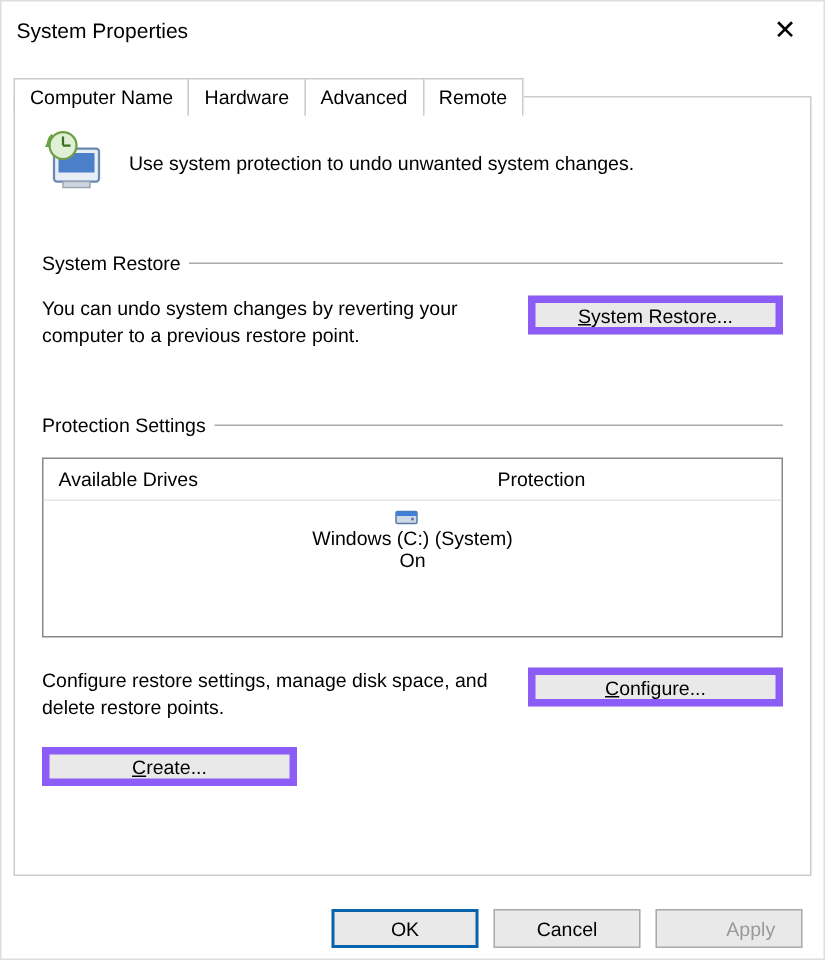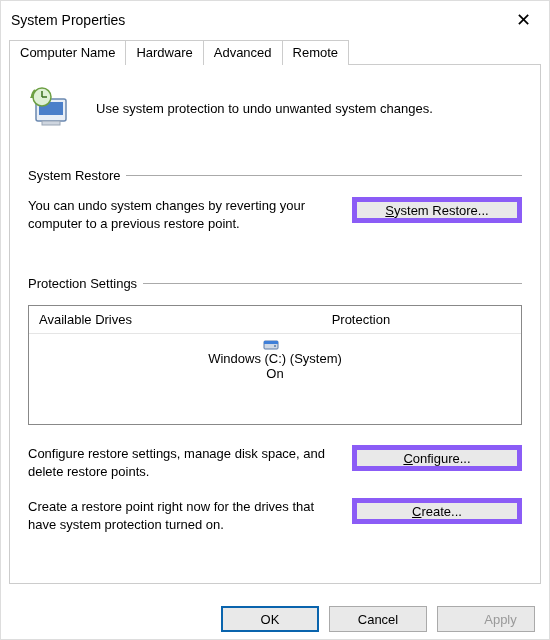--- a/index.html
+++ b/index.html
@@ -30,41 +30,41 @@
     position: relative;
     z-index: 2;
   }
   .tab {
     border: 1px solid #ccc;
     border-bottom: none;
     padding: 4px 10px 5px 10px;
     background: #fff;
     font-size: 13px;
     position: relative;
-    top: 1px;
+    top: 13px;
     cursor: default;
     margin-right: -1px;
   }
   .tab.selected {
     border-bottom: 1px solid #fff;
     z-index: 3;
     outline: 1px dotted #555;
     outline-offset: -3px;
   }
   .tabcontent {
     border: 1px solid #ccc;
     padding: 16px 18px 18px 18px;
     min-height: 520px;
     position: relative;
     z-index: 1;
   }
   .intro {
     display: flex;
     align-items: center;
-    gap: 24px;
+    gap: 14px;
     margin-bottom: 28px;
     padding: 4px 0 8px 0;
   }
   .intro-icon svg { width: 44px; height: 44px; }
   .group-title {
     display: flex;
     align-items: center;
     font-size: 13px;
     margin-bottom: 14px;
   }
@@ -205,21 +205,20 @@
     </div>
 
     <div class="row">
       <div class="desc">Configure restore settings, manage disk space, and delete restore points.</div>
       <button class="btn" aria-label="Configure...">
         <span class="u">C</span><span>onfigure...</span>
       </button>
     </div>
 
     <div class="row">
-      <div class="desc">Create a restore point right now for the drives that have system protection turned on.</div>
       <button class="btn" aria-label="Create...">
         <span class="u">C</span><span>reate...</span>
       </button>
     </div>
 
   </div>
 </div>
 
 <div class="footer">
   <button class="fbtn primary">OK</button>

